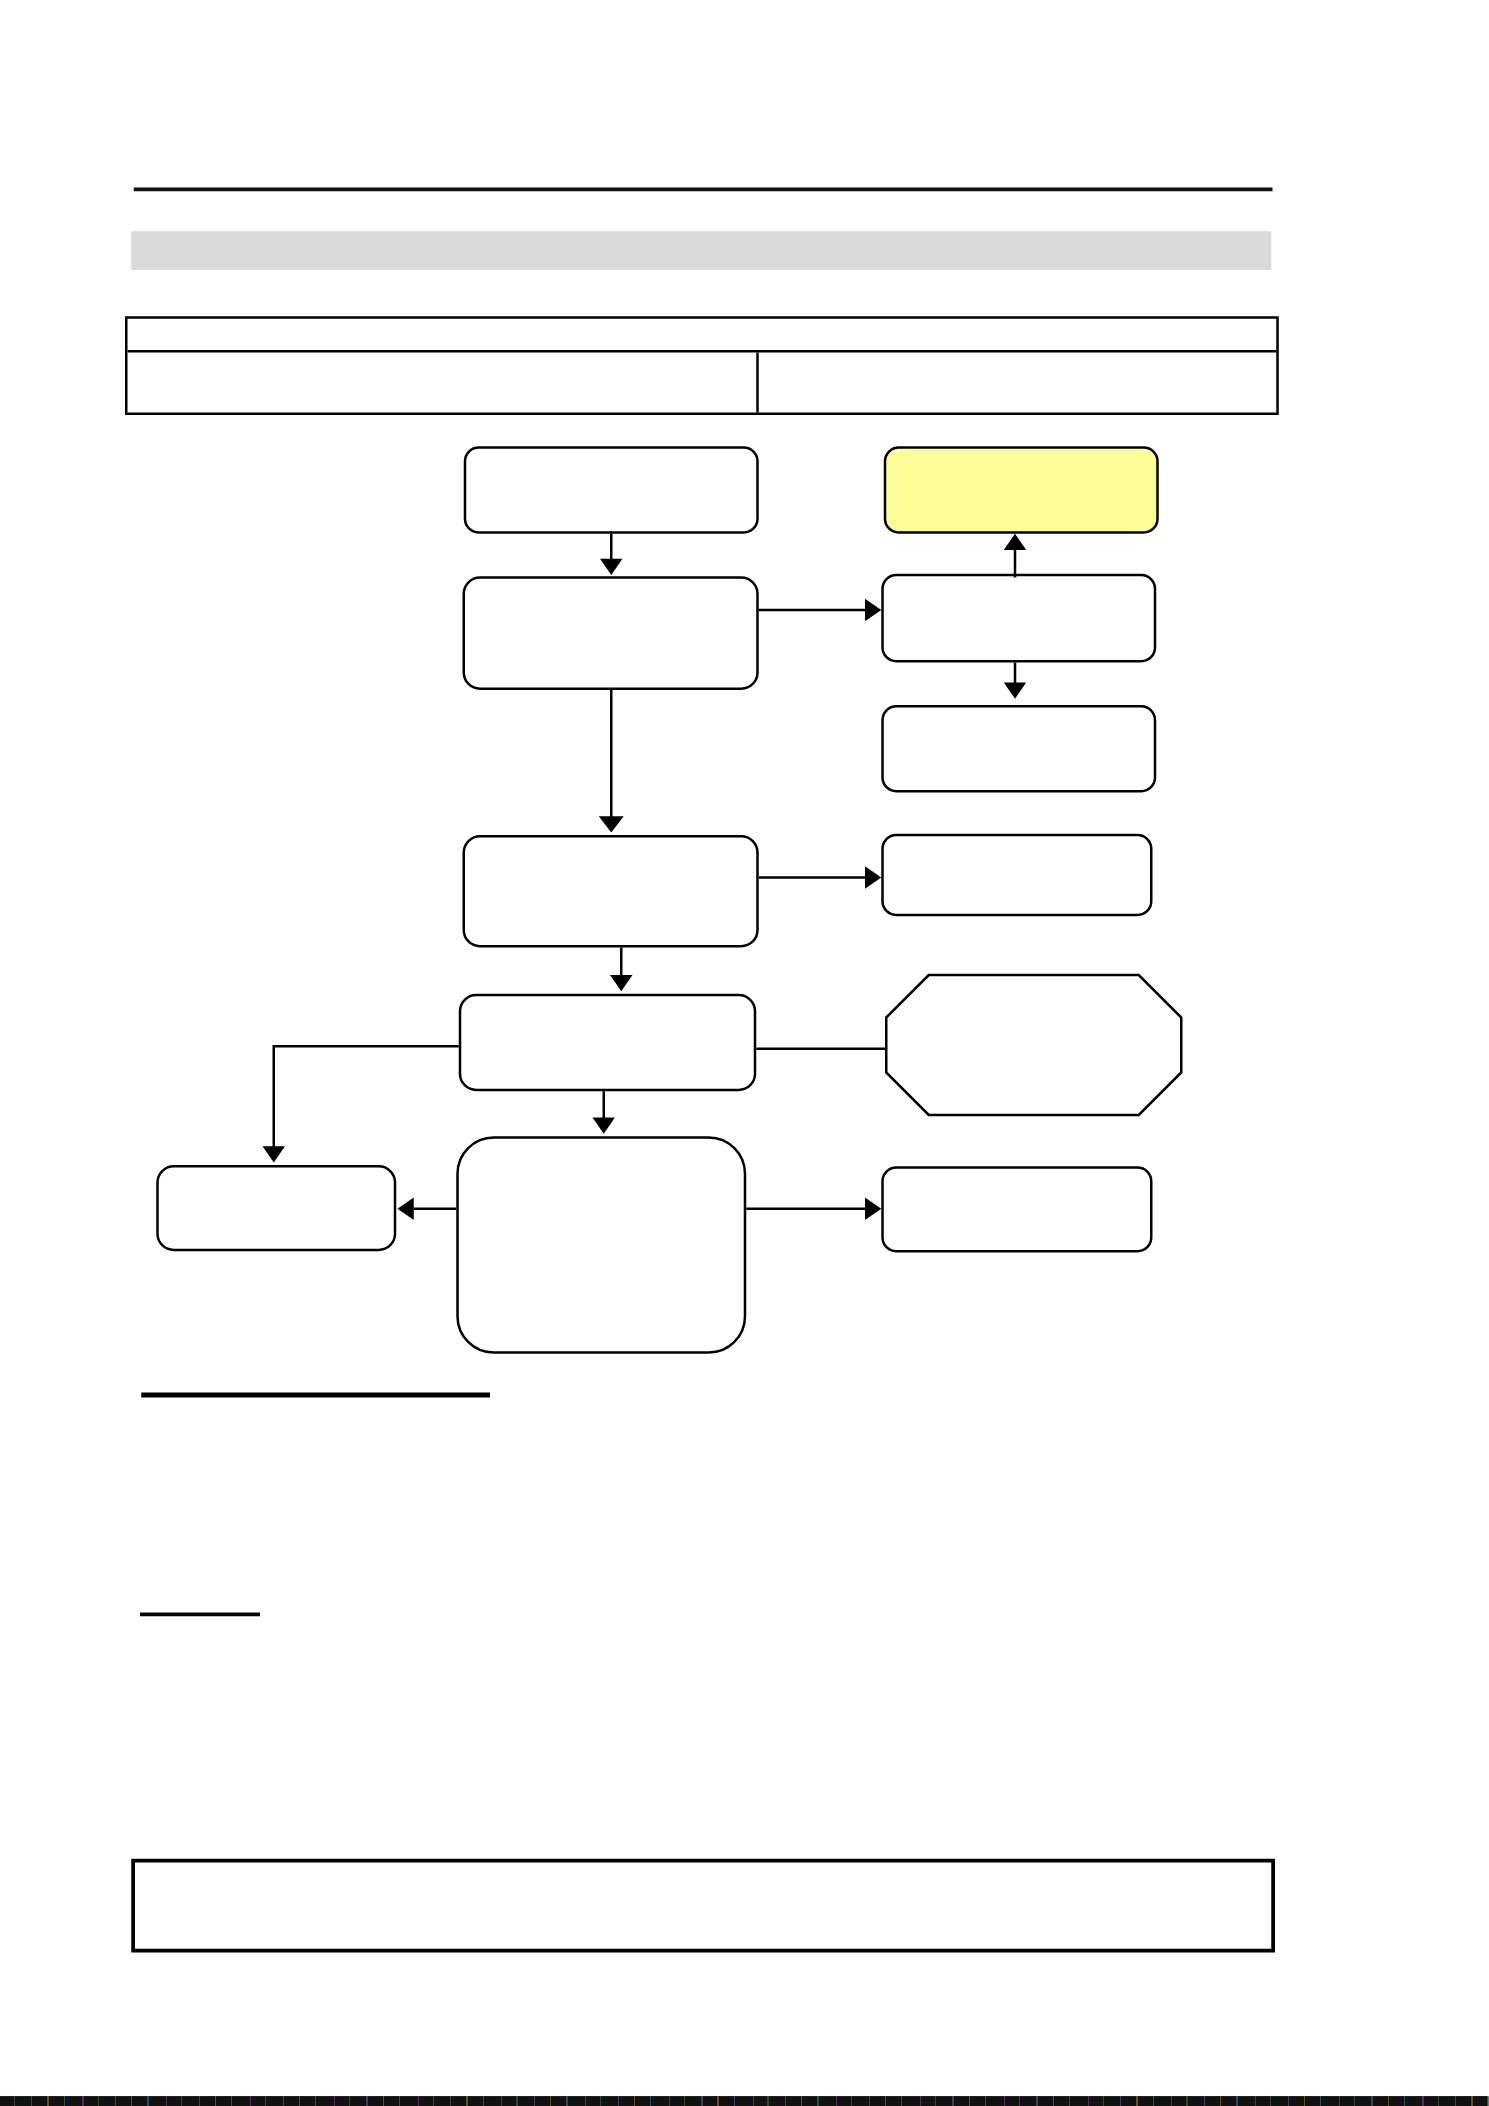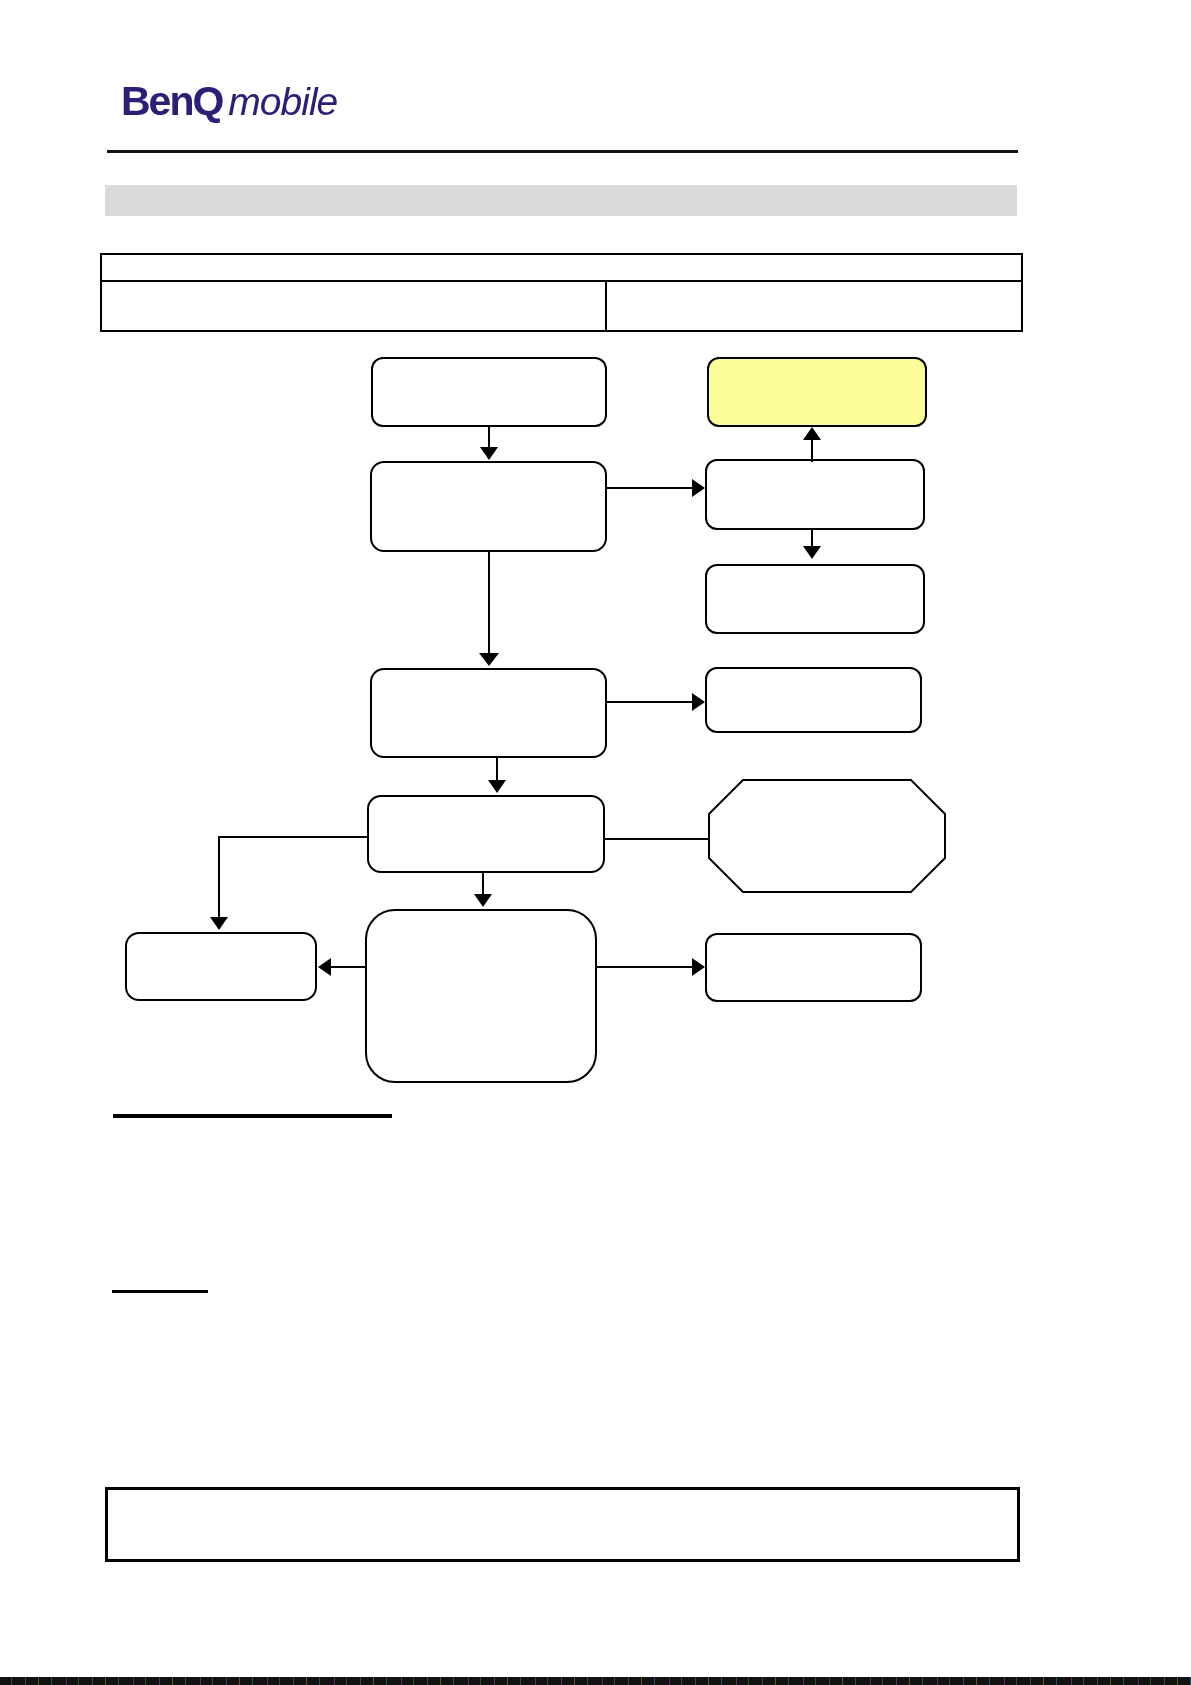--- a/index.html
+++ b/index.html
@@ -47,23 +47,20 @@
         #121212 12px,#121212 25px,#4a3b63 25px,#4a3b63 26px,
         #121212 26px,#121212 38px,#6b4f2a 38px,#6b4f2a 39px,
         #121212 39px,#121212 51px,#2a4f63 51px,#2a4f63 52px,
         #121212 52px,#121212 66px,#5b2a63 66px,#5b2a63 67px);}
 </style>
 </head>
 <body>
 
 <div class="page">
 
-  <div class="logo">
-    <span class="brand">BenQ</span><span class="suffix">mobile</span>
-  </div>
   <div class="logo-rule"></div>
 
   <div class="header-bar"></div>
 
   <div class="info-table">
     <div class="row1"></div>
     <div class="row2">
       <div class="cell-l"></div>
       <div class="cell-r"></div>
     </div>

